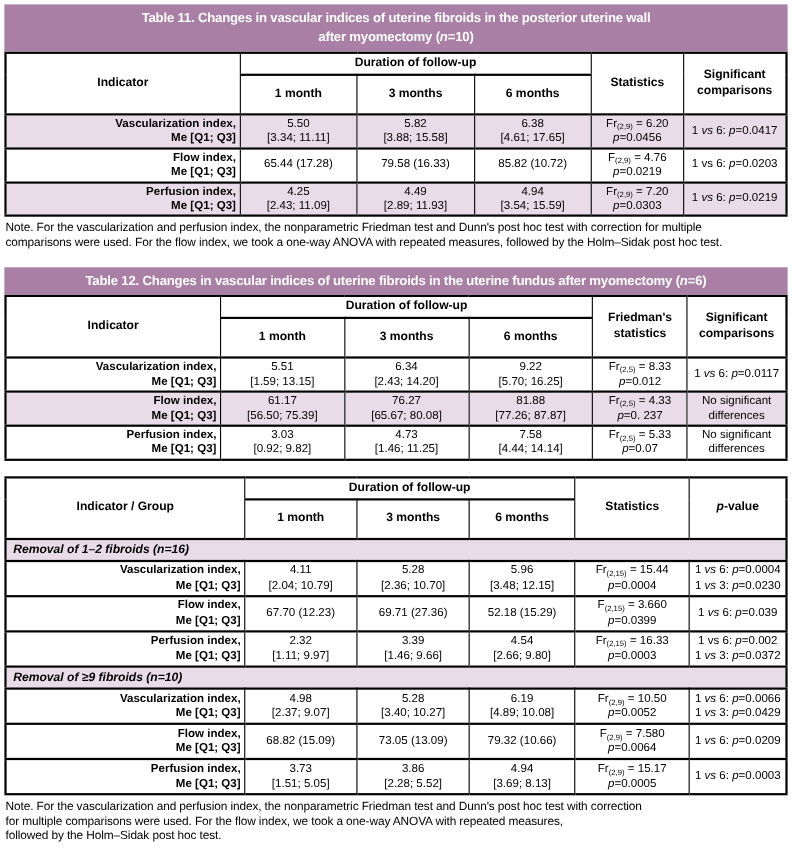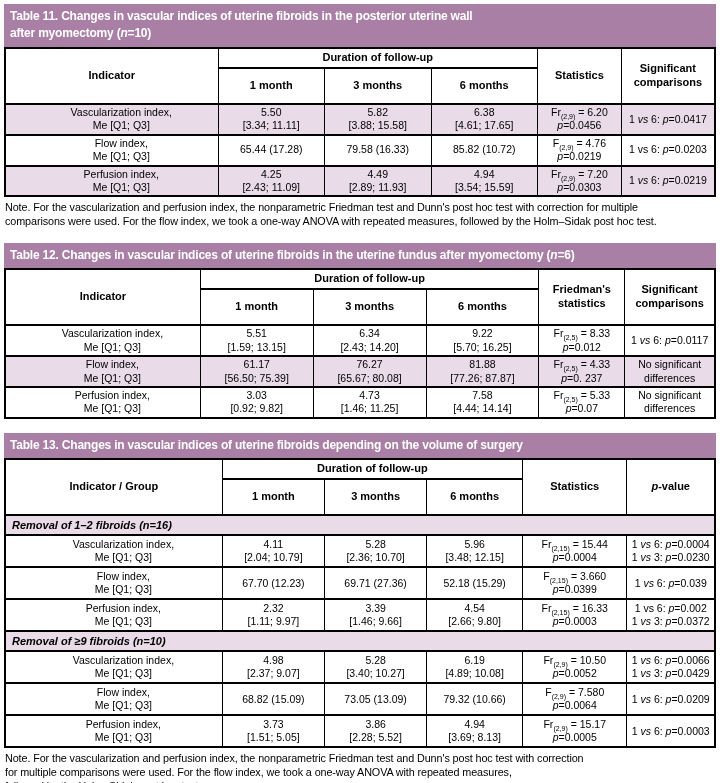--- a/index.html
+++ b/index.html
@@ -6,42 +6,42 @@
   html, body { margin: 0; padding: 0; }
   body {
     width: 720px; height: 783px; overflow: hidden;
     background: #ffffff; color: #000;
     font-family: "Liberation Sans", sans-serif;
   }
   .page { padding: 4px 4px 0 4px; }
   .block + .block { margin-top: 14px; }
   .band {
     background: var(--band, #a97fa5);
-    color: #fff; font-weight: bold; 
+    color: #fff; font-weight: bold; text-align: center;
     font-size: 12px; line-height: 1.45; letter-spacing: -0.2px;
     padding: 4px 6px;
   }
   table {
     width: 100%; border-collapse: collapse; table-layout: fixed;
     border: 2px solid #000; background: #fff;
   }
   th, td {
     border: 1px solid #000;
     border-top-width: 2px; border-bottom-width: 2px;
     overflow: hidden;
   }
   th {
     font-size: 11px; font-weight: bold; text-align: center;
     padding: 2px 3px; line-height: 1.25; vertical-align: middle;
   }
   td {
     font-size: 10.5px; padding: 1px 3px; line-height: 1.28;
     text-align: center; vertical-align: middle;
   }
-  td.ind { text-align: center; padding-left: 22px; }
+  td.ind { text-align: right; padding-left: 22px; font-weight: bold; }
   tr.shaded td { background: var(--shade, #e9dce8); }
   tr.section-row td {
     background: var(--shade, #e9dce8);
     font-weight: bold; font-style: italic;
     text-align: left; font-size: 11px; padding: 2px 6px; height: 20px;
   }
   .h1row th { height: 20px; }
   .h2row th { height: 36px; }
   .t11 tbody td, .t12 tbody td { height: 28px; }
   .t13 tbody td { height: 32px; }
@@ -159,21 +159,20 @@
           <td>4.73<br>[1.46; 11.25]</td>
           <td>7.58<br>[4.44; 14.14]</td>
           <td>Fr<sub>(2,5)</sub> = 5.33<br><i>p</i>=0.07</td>
           <td>No significant<br>differences</td>
         </tr>
       </tbody>
     </table>
   </section>
 
   <section class="block">
-    <div class="band">Table 13. Changes in vascular indices of uterine fibroids depending on the volume of surgery</div>
     <table class="t13">
       <colgroup>
         <col style="width:30.6%">
           <col style="width:14.4%">
           <col style="width:14.4%">
           <col style="width:13.5%">
           <col style="width:14.7%">
           <col style="width:12.4%">
       </colgroup>
       <thead>

